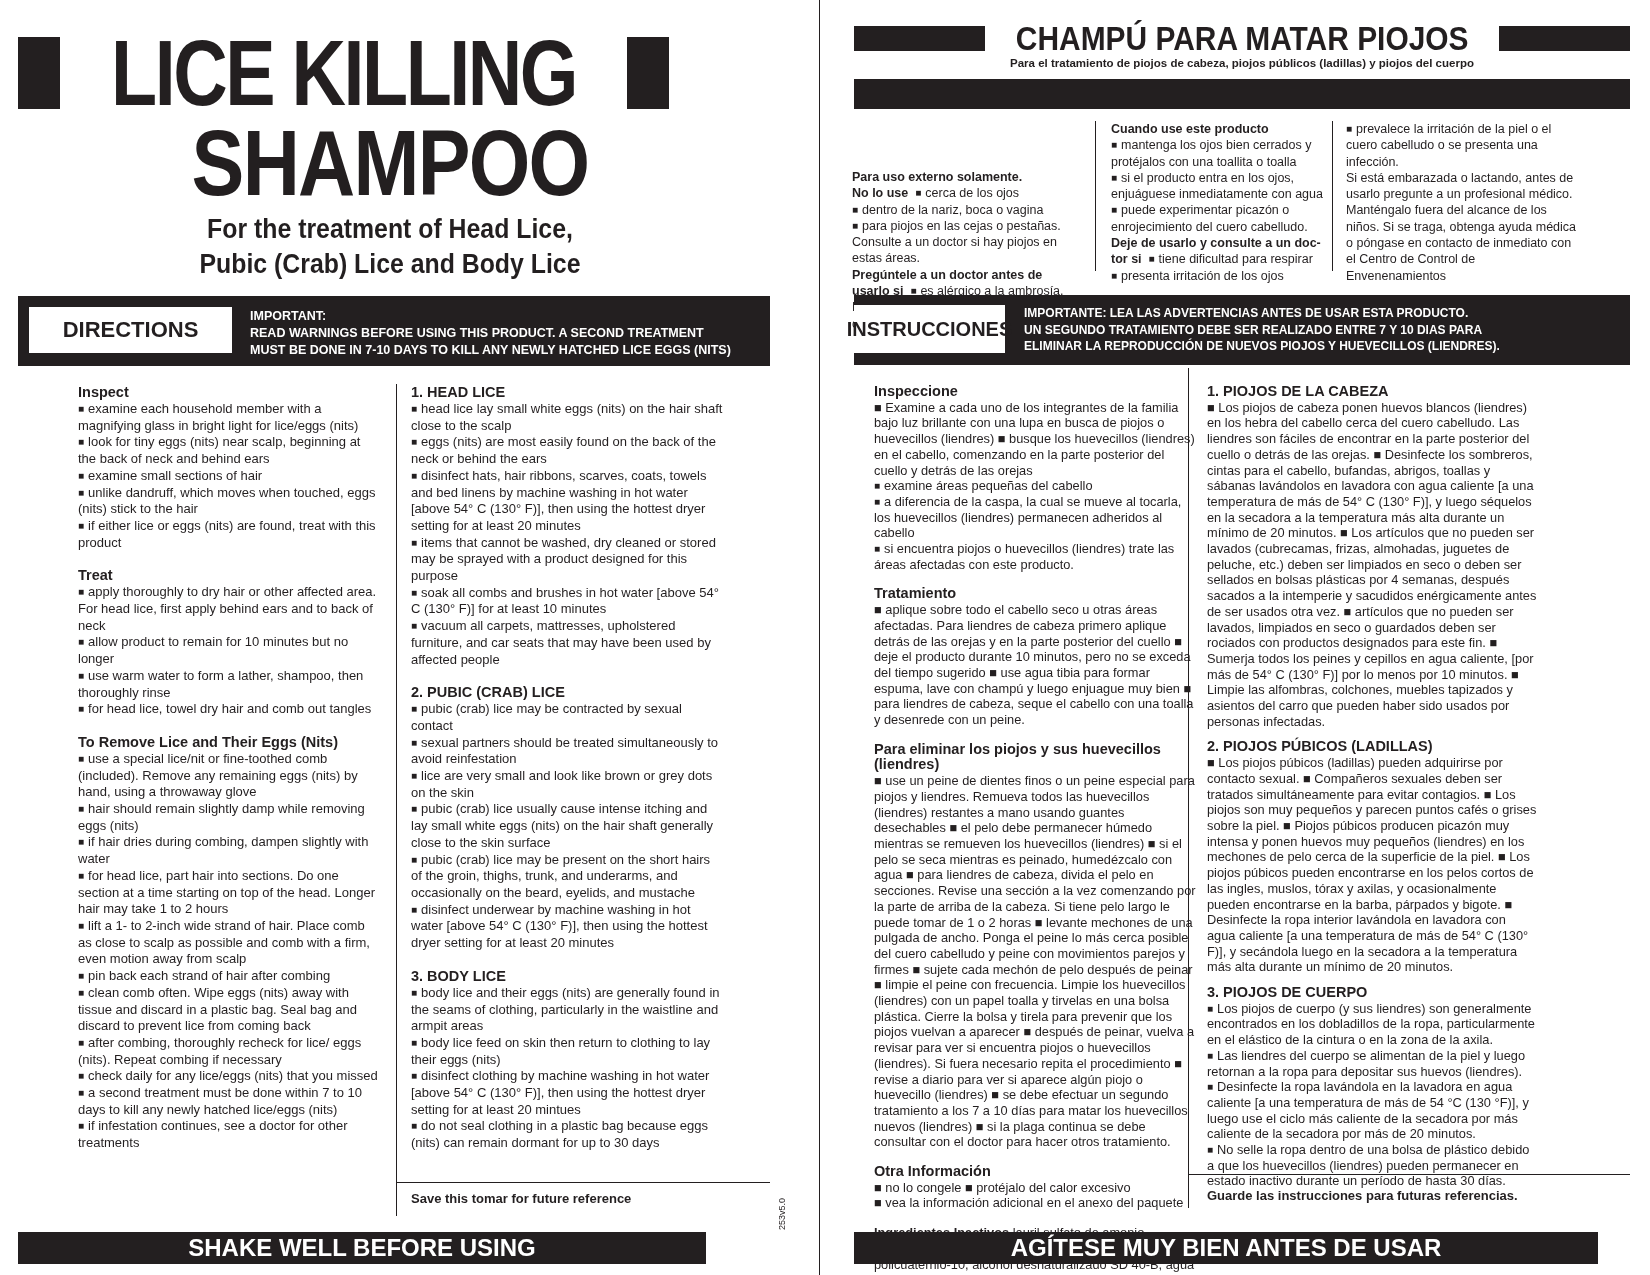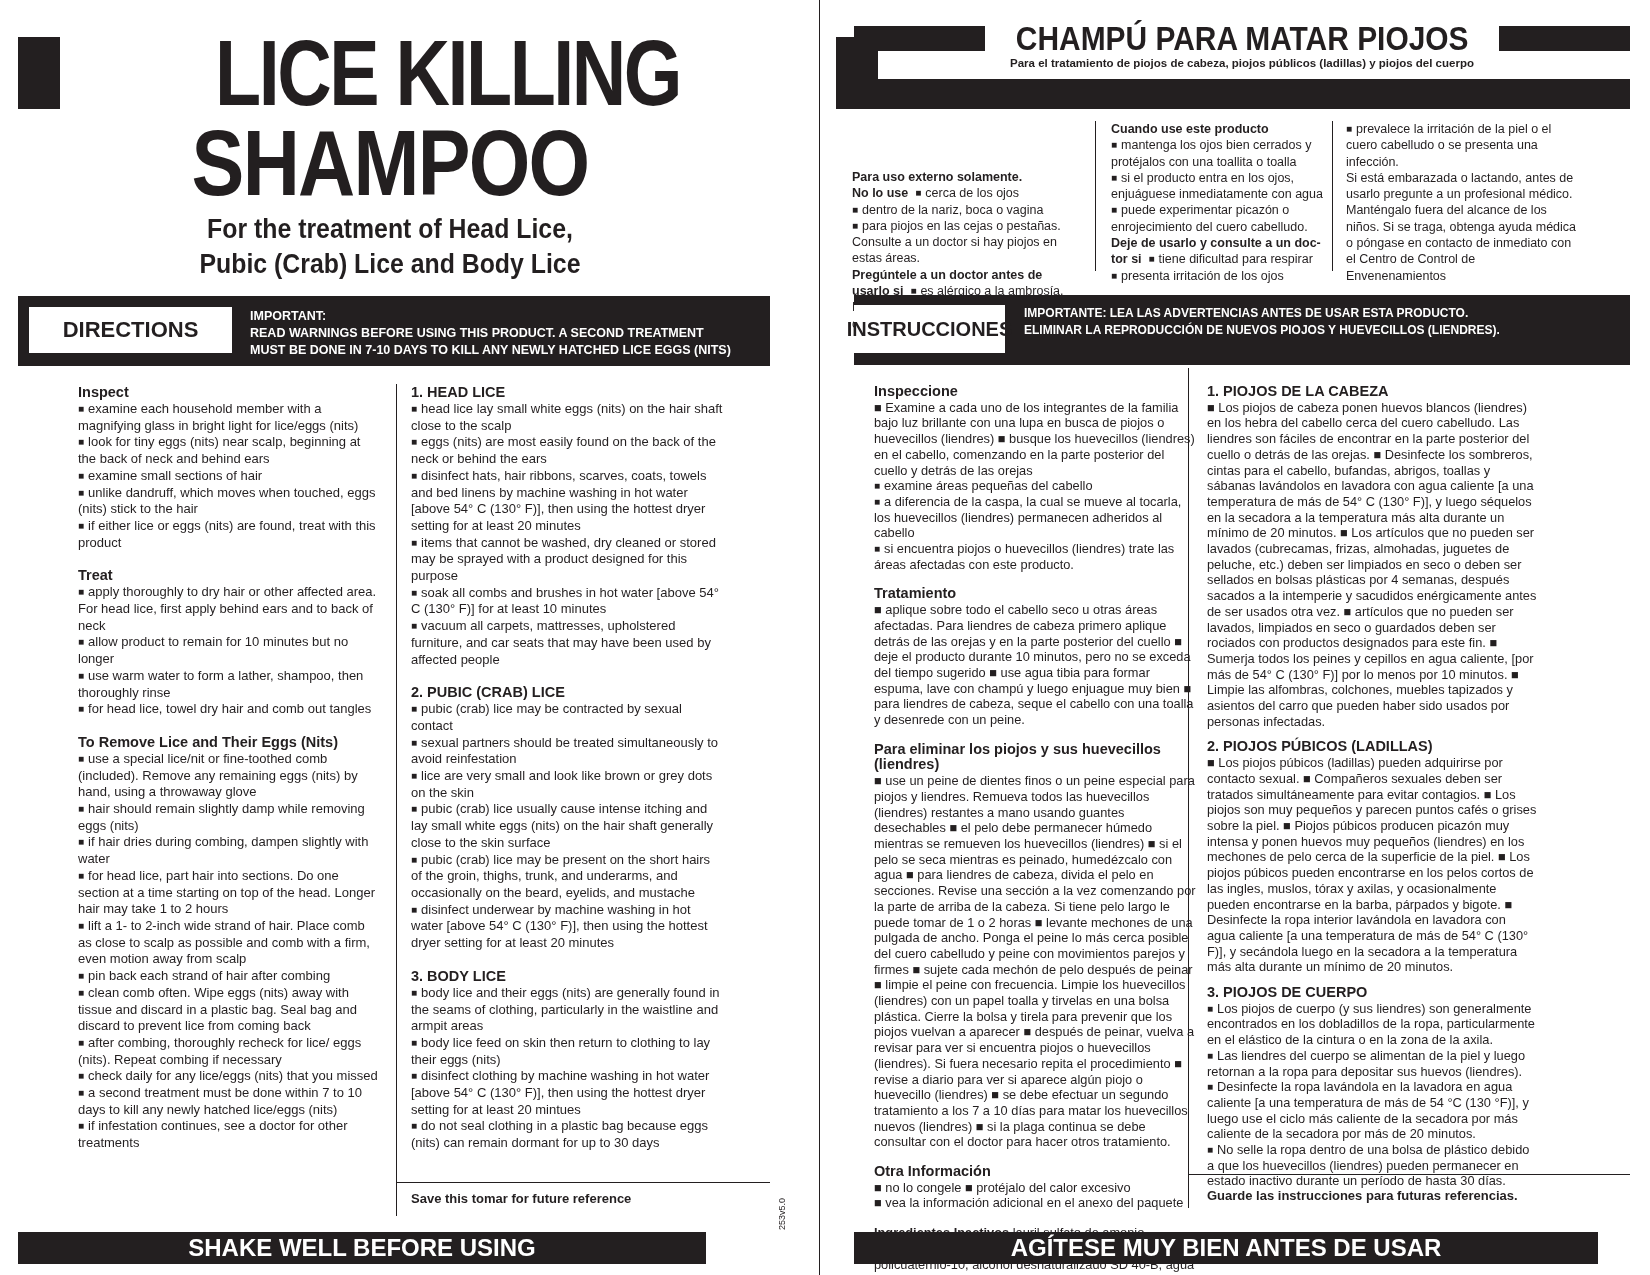--- a/index.html
+++ b/index.html
@@ -4,21 +4,21 @@
 <style>
   * { box-sizing: border-box; margin: 0; padding: 0; }
   html, body { width: 1650px; height: 1275px; background: #ffffff; overflow: hidden; }
   body { font-family: "Liberation Sans", sans-serif; color: #231f20; position: relative; }
   .page { position: absolute; top: 0; height: 1275px; }
   .page-en { left: 0; width: 820px; }
   .page-es { left: 820px; width: 830px; }
   .fold-line { position: absolute; left: 819px; top: 0; width: 1px; height: 1275px; background: #231f20; }
 
   
-  .title-row { position: absolute; left: 18px; top: 36px; width: 860px; height: 74px; display: flex; align-items: center; justify-content: space-between; }
+  .title-row { position: absolute; left: 18px; top: 36px; width: 860px; height: 74px; display: flex; align-items: center; }
   .title-block { width: 42px; height: 72px; background: #231f20; }
   .title-main { font-family: "Liberation Sans", sans-serif; font-weight: bold; font-size: 92px; letter-spacing: -3px; line-height: 74px; transform: scaleX(0.82); transform-origin: center; white-space: nowrap; }
   .title-second { position: absolute; left: 0; width: 780px; top: 118px; text-align: center; font-weight: bold; font-size: 92px; line-height: 90px; letter-spacing: -2px; transform: scaleX(0.86); }
   .subtitle { position: absolute; left: 0; width: 780px; text-align: center; font-weight: bold; font-size: 27px; line-height: 34px; transform: scaleX(0.92); }
   .subtitle.l1 { top: 212px; } .subtitle.l2 { top: 247px; }
 
   .dir-bar { position: absolute; background: #231f20; color: #fff; padding-left: 48px; }
   .dir-bar.en { left: 18px; top: 296px; width: 752px; height: 70px; }
   .dir-label { position: absolute; background: #fff; color: #231f20; font-weight: bold; display: flex; align-items: center; justify-content: center; }
   .dir-bar.en .dir-label { left: 11px; top: 11px; width: 203px; height: 46px; font-size: 22px; }
@@ -186,20 +186,21 @@
     <span class="bul">prevalece la irritación de la piel o el cuero cabelludo o se presenta una infección.</span><br>
     <span>Si está embarazada o lactando, antes de usarlo pregunte a un profesional médico.  Manténgalo fuera del alcance de los niños.  Si se traga, obtenga ayuda médica o póngase en contacto de inmediato con el Centro de Control de Envenenamientos</span>
   </div>
 
   <div class="dir-bar es">
     <div class="dir-label" style="left:0;">
         <span style="margin-left:0;">INSTRUCCIONES</span>
       </div>
     <div class="dir-important">
       <div>IMPORTANTE:  LEA LAS ADVERTENCIAS ANTES DE USAR ESTA PRODUCTO.</div>
+      <div>UN SEGUNDO TRATAMIENTO DEBE SER REALIZADO ENTRE 7 Y 10 DIAS PARA</div>
       <div>ELIMINAR LA REPRODUCCIÓN DE NUEVOS PIOJOS Y HUEVECILLOS (LIENDRES).</div>
     </div>
   </div>
 
   <div class="es-col es-col1">
     <div class="sec" style="margin-bottom:14px;">
       <h3 style="font-size:14.5px;">Inspeccione</h3>
       <p>■ Examine a cada uno de los integrantes de la familia bajo luz brillante con una lupa en busca de piojos o huevecillos (liendres) ■ busque los huevecillos (liendres) en el cabello, comenzando en la parte posterior del cuello y detrás de las orejas</p>
       <p class="bul">examine áreas pequeñas del cabello</p>
       <p class="bul">a diferencia de la caspa, la cual se mueve al tocarla, los huevecillos (liendres) permanecen adheridos al cabello</p>

